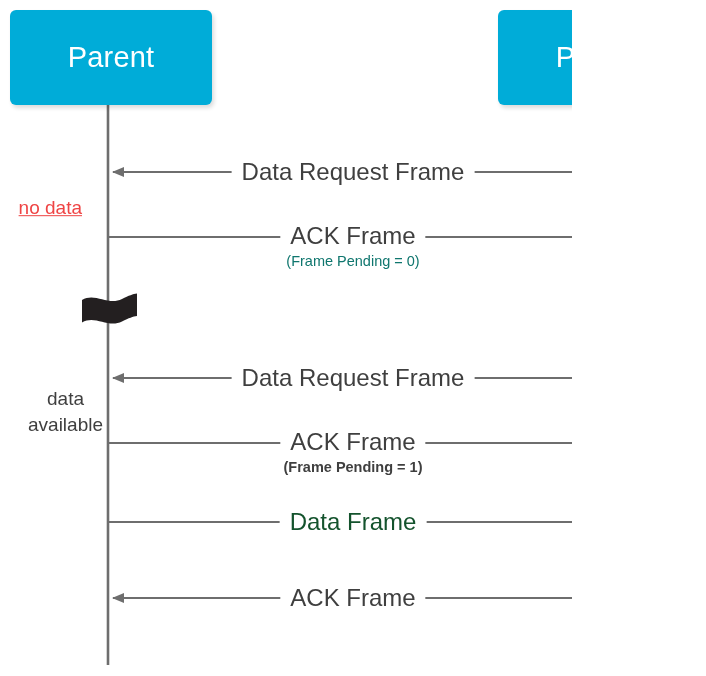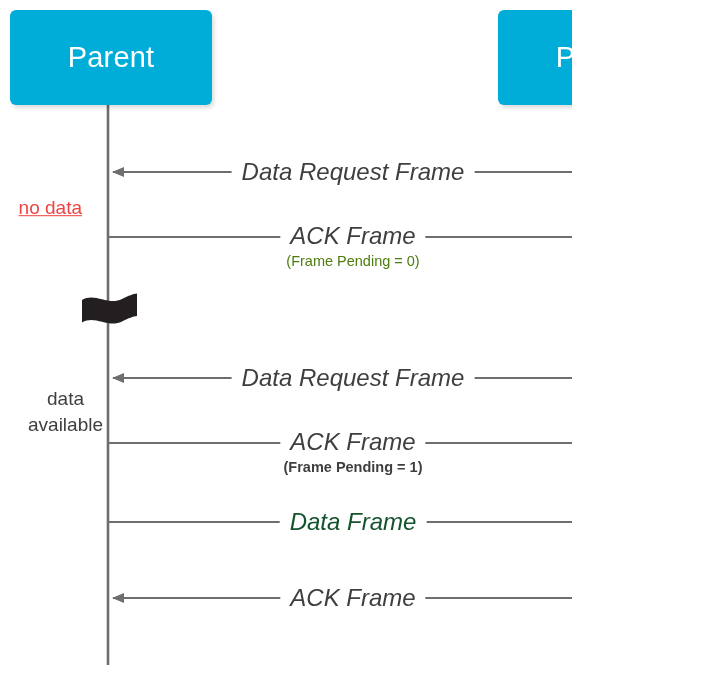--- a/index.html
+++ b/index.html
@@ -58,21 +58,20 @@
   .msg-label {
     position: absolute;
     transform: translate(-50%, -50%);
     background: #ffffff;
     color: #3f3f3f;
     font-size: 24px;
     line-height: 1.05;
     white-space: nowrap;
     padding: 0 10px;
     text-align: left;
-    font-style: italic;
   }
   .msg-sub {
     position: absolute;
     transform: translate(-50%, -50%);
     color: #3f3f3f;
     font-size: 14.5px;
     white-space: nowrap;
     text-align: center;
     background: #ffffff;
     padding: 0 6px;
@@ -130,21 +129,21 @@
     <span>Parent</span>
   </div>
 
   <div class="actor-box" id="actor-child" style="background: rgb(0, 172, 216); color: rgb(255, 255, 255);">
     <span>Parent</span>
   </div>
 
   <div class="msg-label" style="left: 353px; top: 172px; color: rgb(63, 63, 63);">Data Request Frame</div>
 
   <div class="msg-label" style="left: 353px; top: 236px; color: rgb(63, 63, 63);">ACK Frame</div>
-  <div class="msg-sub" style="left: 353px; top: 261px; color: #4d7c0f;">(Frame Pending = 0)</div>
+  <div class="msg-sub" style="left: 353px; top: 261px; color: #0f766e;">(Frame Pending = 0)</div>
 
   <div class="msg-label" style="left: 353px; top: 378px; color: rgb(63, 63, 63);">Data Request Frame</div>
 
   <div class="msg-label" style="left: 353px; top: 442px; color: rgb(63, 63, 63);">ACK Frame</div>
   <div class="msg-sub" style="left: 353px; top: 467px; color: rgb(63, 63, 63); font-weight: bold;">(Frame Pending = 1)</div>
 
   <div class="msg-label" style="left: 353px; top: 522px; color: #14532d;">Data Frame</div>
 
   <div class="msg-label" style="left: 353px; top: 598px; color: rgb(63, 63, 63);">ACK Frame</div>
 

